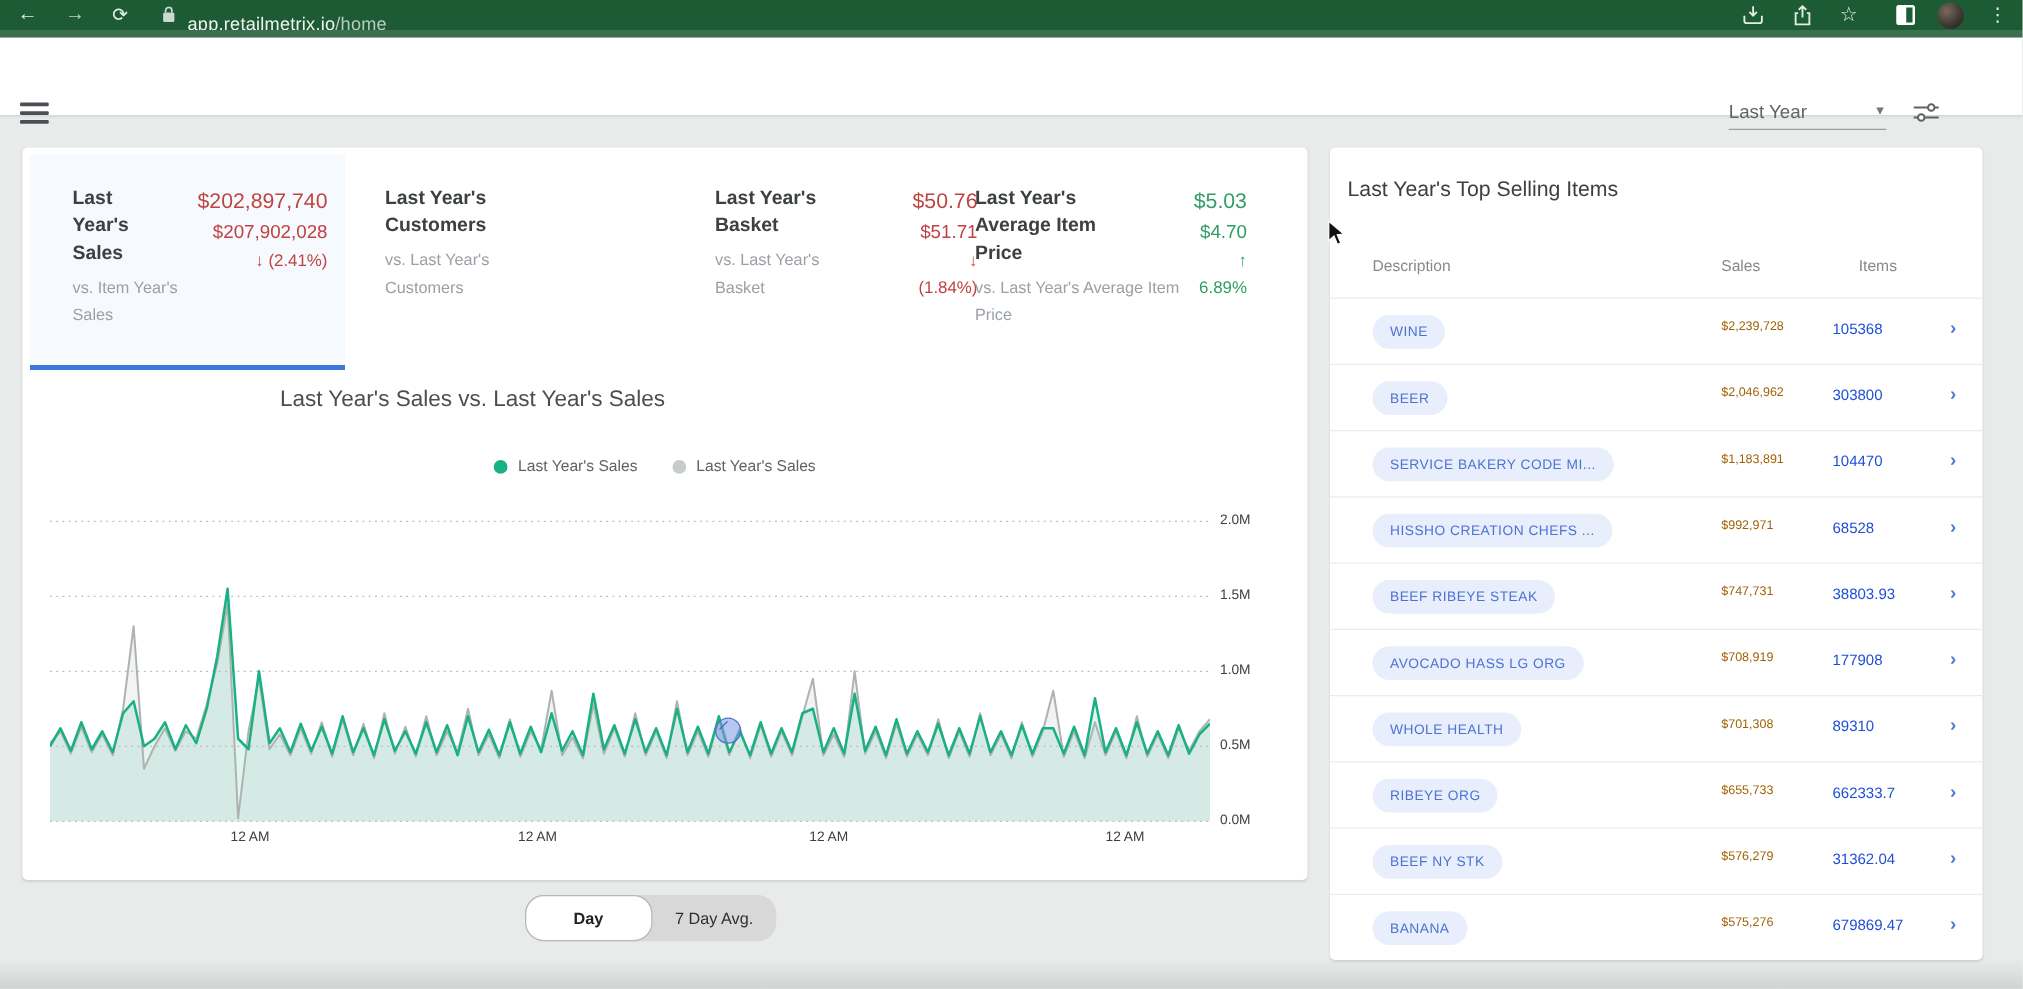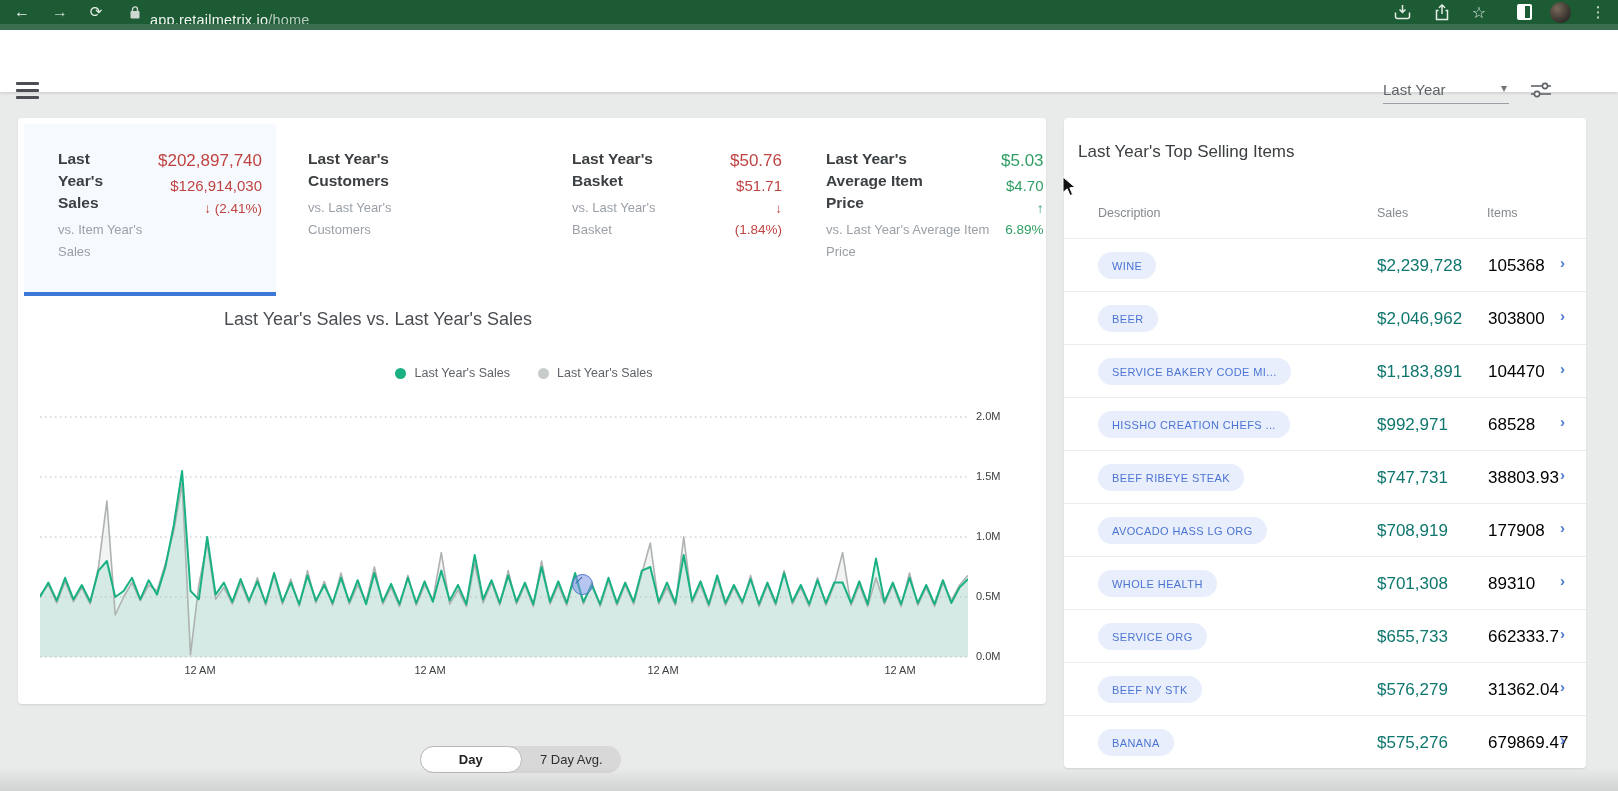--- a/index.html
+++ b/index.html
@@ -38,21 +38,21 @@
   
   .card{position:absolute;background:#fff;border-radius:4px;box-shadow:0 1px 2px rgba(0,0,0,.10)}
   .card-main{left:18px;top:118px;width:1028px;height:586px}
   .card-items{left:1064px;top:118px;width:522px;height:650px;overflow:hidden}
 
   
   .kpi-card{position:absolute;top:124px;display:flex;align-items:flex-start;padding:24px 14px 0 20px;cursor:pointer;z-index:5}
   .kpi-card.c1{left:24px;width:252px;height:172px;background:#f6f9fd;border-bottom:4px solid var(--accent);padding-left:34px}
   .kpi-card.c2{left:288px;width:248px;height:150px}
   .kpi-card.c3{left:552px;width:244px;height:150px}
-  .kpi-card.c4{left:806px;width:240px;height:166px;padding-right:4px}
+  .kpi-card.c4{left:760px;width:240px;height:166px;padding-right:4px}
   .kpi-title{font-size:15.5px;font-weight:bold;color:var(--ink);line-height:22px}
   .kpi-sub{font-size:13px;color:var(--sub);line-height:22px;margin-top:5px}
   .c1 .tcol{width:96px}.c2 .tcol{width:170px}.c3 .tcol{width:160px}.c4 .tcol{width:180px}
   .c1 .kpi-title{width:64px}.c1 .kpi-sub{width:88px}
   .c2 .kpi-title{width:110px}.c2 .kpi-sub{width:128px}
   .c3 .kpi-title{width:110px}.c3 .kpi-sub{width:122px}
   .c4 .kpi-title{width:125px}.c4 .kpi-sub{width:175px}
   .vcol{margin-left:auto;text-align:right}
   .v1{font-size:17px;line-height:26px;color:var(--neg)}
   .v2{font-size:15px;line-height:24px;color:var(--neg)}
@@ -66,33 +66,33 @@
   .legend-dot{width:11px;height:11px;border-radius:50%;background:#ccc}
   #chart-svg{position:absolute;left:40px;top:407px;z-index:4}
   .ytick{position:absolute;left:976px;width:44px;font-size:11px;color:#3c4043;z-index:5}
   .yt0{top:650px}.yt1{top:590px}.yt2{top:530px}.yt3{top:470px}.yt4{top:410px}
   .xtick{position:absolute;top:664px;width:56px;text-align:center;font-size:11px;color:#3c4043;transform:translateX(-50%);z-index:5}
   .xt0{left:200px}.xt1{left:430px}.xt2{left:663px}.xt3{left:900px}
   .drag-handle{position:absolute;left:572px;top:574px;width:21px;height:21px;border-radius:50%;background:rgba(124,152,230,.55);border:1px solid #4f74c9;z-index:6;cursor:grab}
   .drag-handle::after{content:"";position:absolute;left:4px;top:4px;width:9px;height:9px;border-left:1.5px solid #3a5fb5;transform:rotate(45deg)}
 
   
-  .seg{position:absolute;left:420px;top:746px;width:201px;height:27px;background:#d8d8d8;border-radius:15px;display:flex;z-index:5}
+  .seg{position:absolute;left:420px;top:716px;width:201px;height:37px;background:#d8d8d8;border-radius:15px;display:flex;z-index:5}
   .seg-opt{flex:1;display:flex;align-items:center;justify-content:center;font-size:13px;color:#2f2f2f;cursor:pointer}
   .seg-opt.sel{background:#fff;border:1px solid #b8b8b8;border-radius:15px;font-weight:bold;color:#222}
 
   
   .ti-title{position:absolute;left:1078px;top:142px;font-size:17px;color:var(--ink);z-index:5}
   .ti-head{position:absolute;top:206px;font-size:12.5px;color:#85898d;z-index:5}
   .th-desc{left:1098px}.th-sales{left:1377px}.th-items{left:1487px}
   .ti-rows{position:absolute;left:1064px;top:238px;width:522px;z-index:5}
   .ti-row{position:relative;height:53px;border-top:1px solid #ebebeb;cursor:pointer}
   .pill{position:absolute;left:34px;top:13px;height:27px;display:inline-flex;align-items:center;padding:0 14px;background:var(--pillbg);color:var(--pilltx);font-size:11px;letter-spacing:.4px;border-radius:14px;white-space:nowrap;cursor:pointer}
-  .ti-sales{position:absolute;left:313px;top:17px;font-size:17px;color:#0f766e}
-  .ti-items{position:absolute;left:424px;top:17px;font-size:17px;color:#000000}
+  .ti-sales{position:absolute;left:313px;top:17px;font-size:10px;color:#a16207}
+  .ti-items{position:absolute;left:402px;top:17px;font-size:12px;color:#1d4ed8}
   .chev{position:absolute;left:496px;top:15px;font-size:15px;font-weight:bold;color:#4e7bd4}
 
   .bottom-fade{position:absolute;left:0;bottom:0;width:1618px;height:24px;background:linear-gradient(rgba(0,0,0,0),rgba(0,0,0,.10));z-index:25;pointer-events:none}
   .cursor{position:absolute;left:1062px;top:176px;z-index:40;pointer-events:none}
 </style>
 </head>
 <body>
 
 <div class="stage">
 
@@ -155,21 +155,21 @@
 
   <div class="card card-main"></div>
 
   <div class="kpi-card c1">
     <div class="tcol">
       <div class="kpi-title">Last Year's Sales</div>
       <div class="kpi-sub">vs. Item Year's Sales</div>
     </div>
     <div class="vcol">
       <div class="v1">$202,897,740</div>
-      <div class="v2">$126,914,030</div>
+      <div class="v2">$207,902,028</div>
       <div class="v3">↓ (2.41%)</div>
     </div>
   </div>
   <div class="kpi-card c2">
     <div class="tcol">
       <div class="kpi-title">Last Year's Customers</div>
       <div class="kpi-sub">vs. Last Year's Customers</div>
     </div>
   </div>
   <div class="kpi-card c3">
@@ -279,21 +279,21 @@
       <span class="ti-items">177908</span>
       <span class="chev">›</span>
     </div>
     <div class="ti-row">
       <span class="pill">WHOLE HEALTH</span>
       <span class="ti-sales">$701,308</span>
       <span class="ti-items">89310</span>
       <span class="chev">›</span>
     </div>
     <div class="ti-row">
-      <span class="pill">SERVICE ORG</span>
+      <span class="pill">RIBEYE ORG</span>
       <span class="ti-sales">$655,733</span>
       <span class="ti-items">662333.7</span>
       <span class="chev">›</span>
     </div>
     <div class="ti-row">
       <span class="pill">BEEF NY STK</span>
       <span class="ti-sales">$576,279</span>
       <span class="ti-items">31362.04</span>
       <span class="chev">›</span>
     </div>

